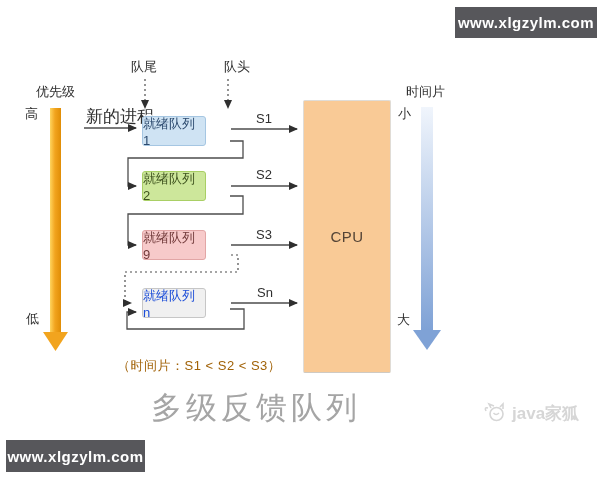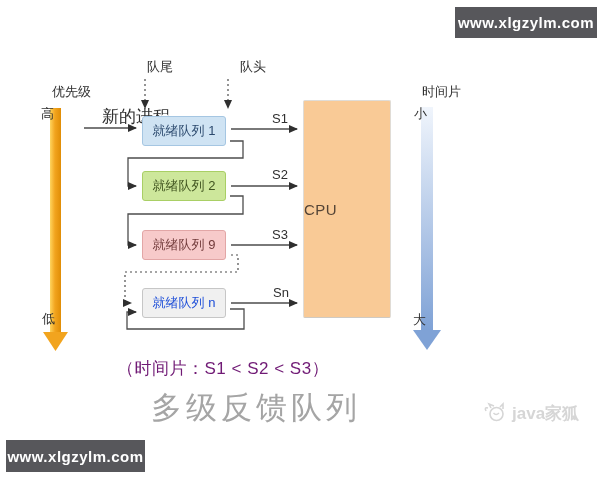--- a/index.html
+++ b/index.html
@@ -8,35 +8,35 @@
     font-family:"Liberation Sans","DejaVu Sans",sans-serif;overflow:hidden;
   }
   .layer{position:absolute;left:0;top:0;width:600px;height:480px;}
   .banner{
     position:absolute;background:var(--banner-bg);color:var(--banner-text);
     display:flex;align-items:center;justify-content:center;
     font-size:15px;font-weight:bold;letter-spacing:.5px;
   }
   .banner.top{left:455px;top:7px;width:142px;height:31px;}
   .banner.bottom{left:6px;top:440px;width:139px;height:32px;}
-  .lbl{position:absolute;color:var(--label-text);font-size:13px;line-height:1.1;white-space:nowrap;margin-left:16px;}
+  .lbl{position:absolute;color:var(--label-text);font-size:13px;line-height:1.1;white-space:nowrap;}
   .s-label{font-size:13px;}
   .queue{
-    position:absolute;left:142px;width:84px;height:30px;
+    position:absolute;left:142px;width:64px;height:30px;
     border:1px solid #bbb;border-radius:3px;
     display:flex;align-items:center;justify-content:center;
     font-size:13px;box-sizing:border-box;
   }
   .cpu{
-    position:absolute;left:303px;top:100px;width:88px;height:218px;
+    position:absolute;left:303px;top:100px;width:88px;height:273px;
     background:var(--cpu-fill);border:1px solid #e0dcd6;border-bottom-color:#cfcac3;
-    border-radius:2px;display:flex;align-items:center;
+    border-radius:2px;display:flex;align-items:center;justify-content:center;
     color:var(--cpu-text);font-size:15px;letter-spacing:.5px;box-sizing:border-box;
   }
-  .caption{position:absolute;left:117px;top:357px;font-size:17px;color:#701a75;letter-spacing:.5px;}
+  .caption{position:absolute;left:117px;top:357px;font-size:13px;color:#a16207;letter-spacing:.5px;}
   .title{
     position:absolute;left:151px;top:387px;font-size:31px;color:var(--title-text);
     letter-spacing:4px;white-space:nowrap;
   }
   .watermark{
     position:absolute;left:483px;top:401px;display:flex;align-items:center;gap:3px;
     color:var(--watermark);font-size:17px;font-weight:bold;white-space:nowrap;
   }
 </style>
 </head>

